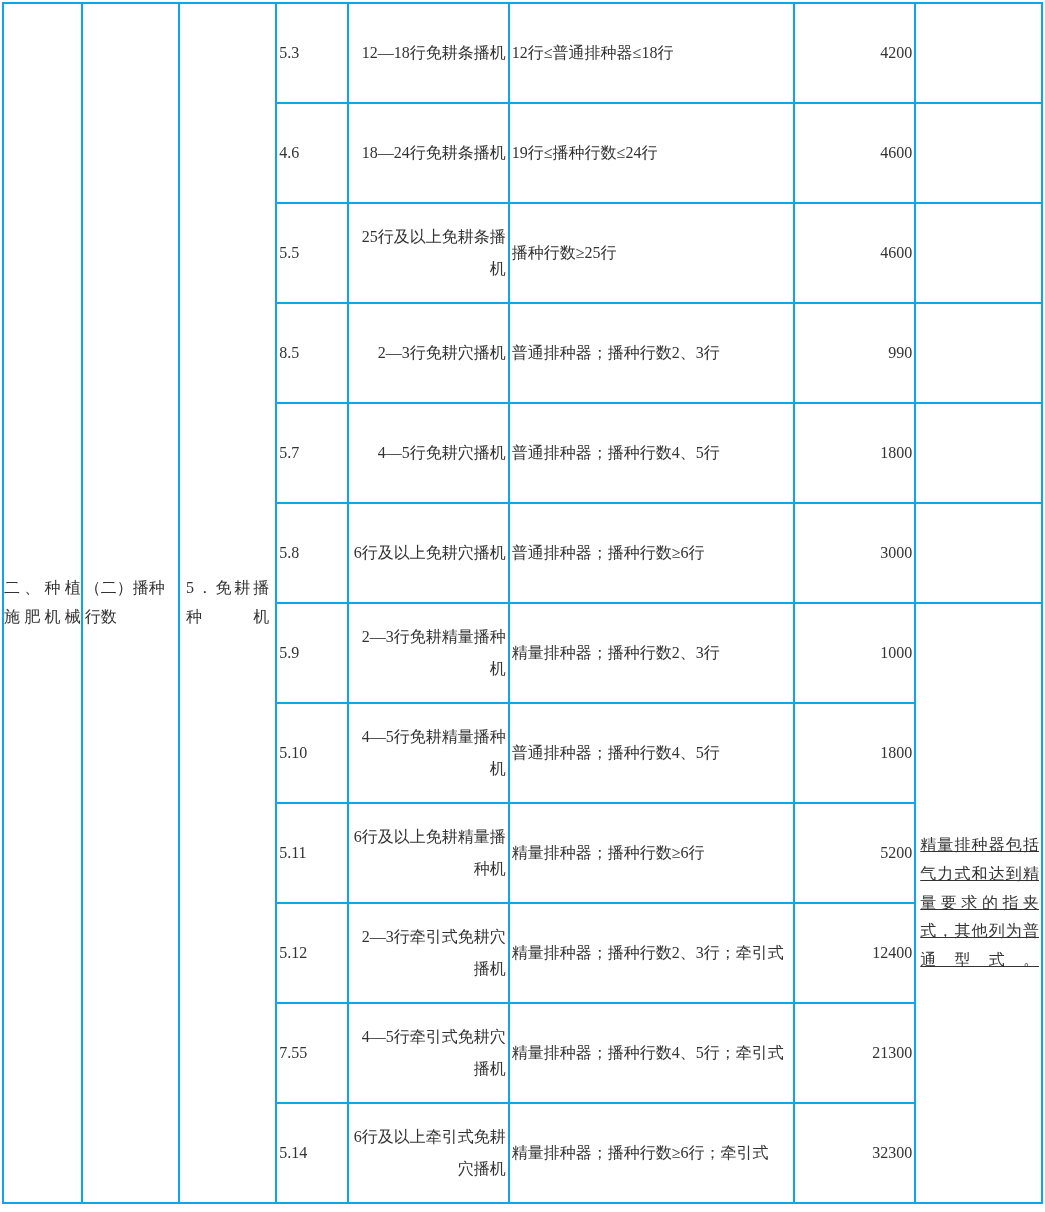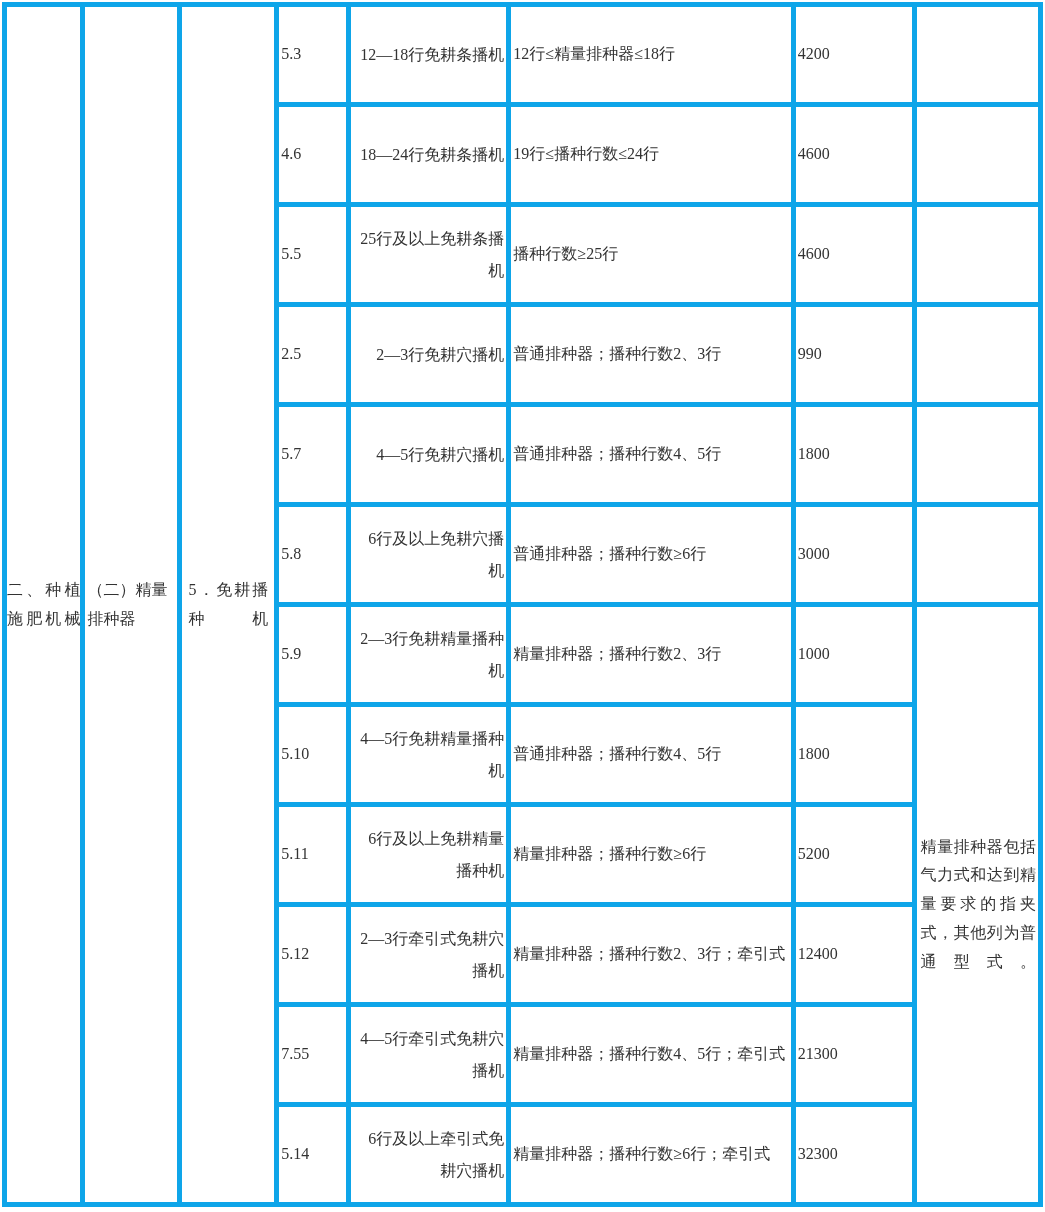--- a/index.html
+++ b/index.html
@@ -9,68 +9,68 @@
       color: #333;
       background: #fff;
       padding: 2px;
     }
     table {
       border-collapse: collapse;
       width: 1041px;
       table-layout: fixed;
     }
     td {
-      border: 5px solid #0ea5e9;
+      border: 2px solid #0ea5e9;
       padding: 4px 2px;
       vertical-align: middle;
       text-align: left;
       word-break: break-all;
       line-height: 1.8;
     }
     .col-cat { width: 72px; text-align: justify; text-align-last: justify; padding: 4px 0; }
     .col-sub { width: 89px; }
     .col-type { width: 89px; text-align: justify; text-align-last: justify; padding: 4px 6px; }
     .col-code { width: 66px; }
     .col-name { width: 147px; line-height: 2; text-align: right; }
     .col-spec { width: 261px; }
-    .col-price { width: 111px; }
-    .col-note { width: 116px; padding: 4px 2px 4px 4px; text-align: justify; text-align-last: justify; }
+    .col-price { width: 111px; text-align: right; }
+    .col-note { width: 116px; padding: 4px 2px 4px 4px; text-align: justify; text-align-last: justify; text-decoration: underline; }
     tr { height: 100px; }
   </style>
 </head>
 <body>
 
 <table>
   <tbody id="tbody">
   <tr>
         <td class="col-cat" rowspan="12">二、种植施肥机械</td>
-        <td class="col-sub" rowspan="12">（二）精量排种器</td>
+        <td class="col-sub" rowspan="12">（二）播种行数</td>
         <td class="col-type" rowspan="12">5．免耕播种机</td>
         <td class="col-code">5.3</td>
         <td class="col-name">12—18行免耕条播机</td>
-        <td class="col-spec">12行≤精量排种器≤18行</td>
+        <td class="col-spec">12行≤普通排种器≤18行</td>
         <td class="col-price">4200</td>
         <td class="col-note"></td>
       </tr>
       <tr>
         <td class="col-code">4.6</td>
         <td class="col-name">18—24行免耕条播机</td>
         <td class="col-spec">19行≤播种行数≤24行</td>
         <td class="col-price">4600</td>
         <td class="col-note"></td>
       </tr>
       <tr>
         <td class="col-code">5.5</td>
         <td class="col-name">25行及以上免耕条播机</td>
         <td class="col-spec">播种行数≥25行</td>
         <td class="col-price">4600</td>
         <td class="col-note"></td>
       </tr>
       <tr>
-        <td class="col-code">2.5</td>
+        <td class="col-code">8.5</td>
         <td class="col-name">2—3行免耕穴播机</td>
         <td class="col-spec">普通排种器；播种行数2、3行</td>
         <td class="col-price">990</td>
         <td class="col-note"></td>
       </tr>
       <tr>
         <td class="col-code">5.7</td>
         <td class="col-name">4—5行免耕穴播机</td>
         <td class="col-spec">普通排种器；播种行数4、5行</td>
         <td class="col-price">1800</td>

